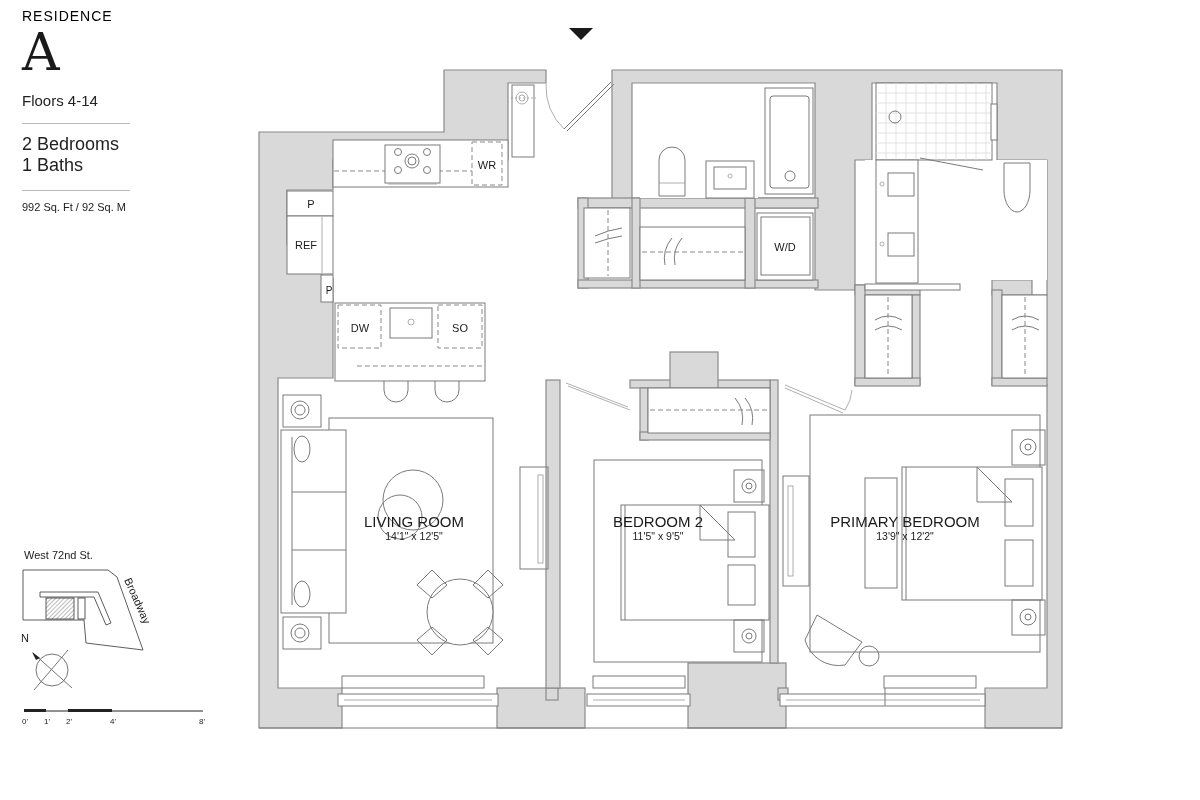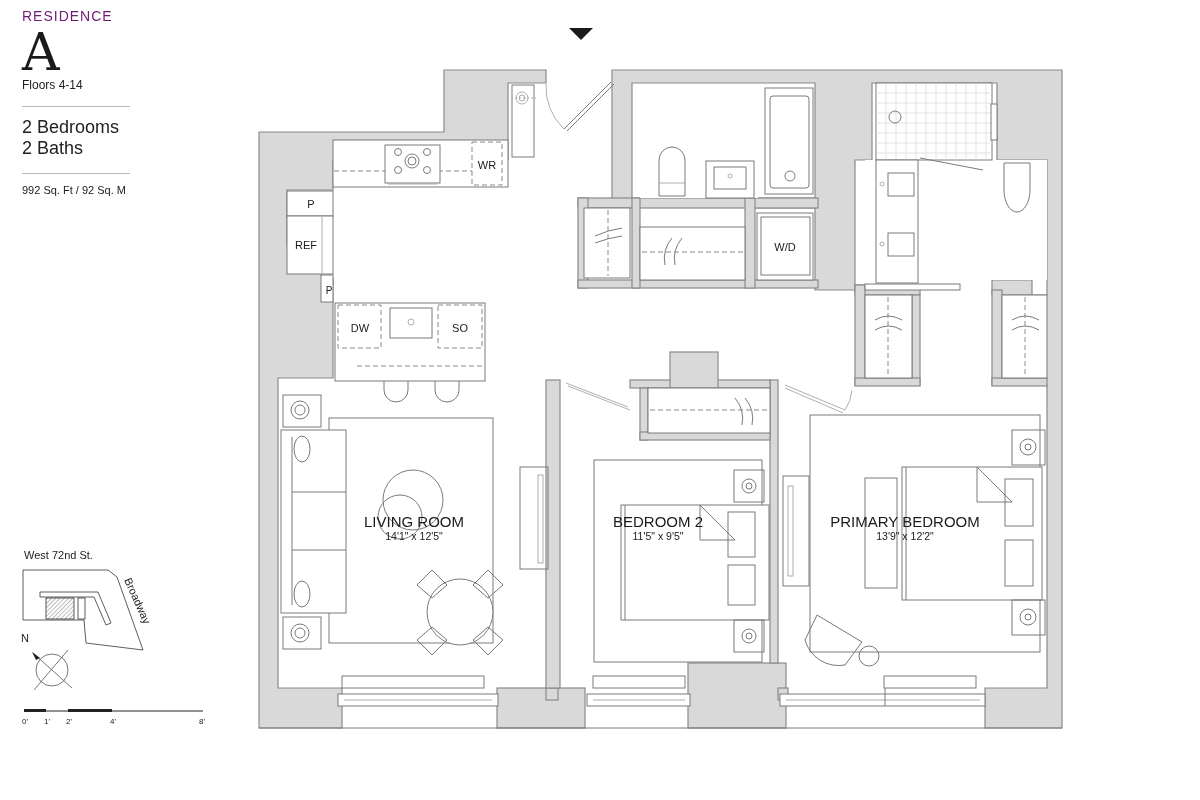--- a/index.html
+++ b/index.html
@@ -1,22 +1,22 @@
 <!DOCTYPE html>
 <html><head>
 <meta charset="utf-8">
 <style>
   html, body { margin: 0; padding: 0; background: #ffffff; }
   body { width: 1200px; height: 800px; position: relative; overflow: hidden;
          font-family: "Liberation Sans", "DejaVu Sans", sans-serif; color: #222; }
   .sidebar { position: absolute; left: 22px; top: 6px; width: 110px; }
-  .res-label { font-size: 14px; letter-spacing: 1px; color: #701a75; margin-top: 2px; }
+  .res-label { font-size: 14px; letter-spacing: 1px; color: #000000; margin-top: 2px; }
   .res-letter { font-family: "DejaVu Serif", "Liberation Serif", serif; font-size: 52px;
                 line-height: 52px; margin-top: 2px; color: #1a1a1a; font-weight: normal; }
-  .floors { font-size: 12px; margin-top: 0; }
+  .floors { font-size: 15px; margin-top: 14px; }
   .divider { width: 108px; height: 1px; background: #b8b8b8; margin: 14px 0 10px 0; }
   .spec { font-size: 18px; line-height: 21px; }
   .sqft { font-size: 11px; }
   .entry-arrow { position: absolute; left: 569px; top: 28px; width: 0; height: 0;
                  border-left: 12px solid transparent; border-right: 12px solid transparent;
                  border-top: 12px solid #1a1a1a; }
   svg.plan { position: absolute; left: 0; top: 0; }
   .wall { fill: #d9d9d9; stroke: #8a8a8a; stroke-width: 1.2; }
   .line { fill: none; stroke: #7a7a7a; stroke-width: 1; }
   .thin { fill: none; stroke: #9a9a9a; stroke-width: 0.8; }
@@ -30,21 +30,21 @@
 </style>
 </head>
 <body>
 
 <div class="sidebar">
   <div class="res-label">RESIDENCE</div>
   <div class="res-letter">A</div>
   <div class="floors">Floors 4-14</div>
   <div class="divider"></div>
   <div class="spec">2 Bedrooms</div>
-  <div class="spec">2 Baths</div>
+  <div class="spec">1 Baths</div>
   <div class="divider"></div>
   <div class="sqft">992 Sq. Ft / 92 Sq. M</div>
 </div>
 
 <div class="entry-arrow"></div>
 
 <svg class="plan" width="1200" height="800" viewBox="0 0 1200 800">
 
   <g>
 

